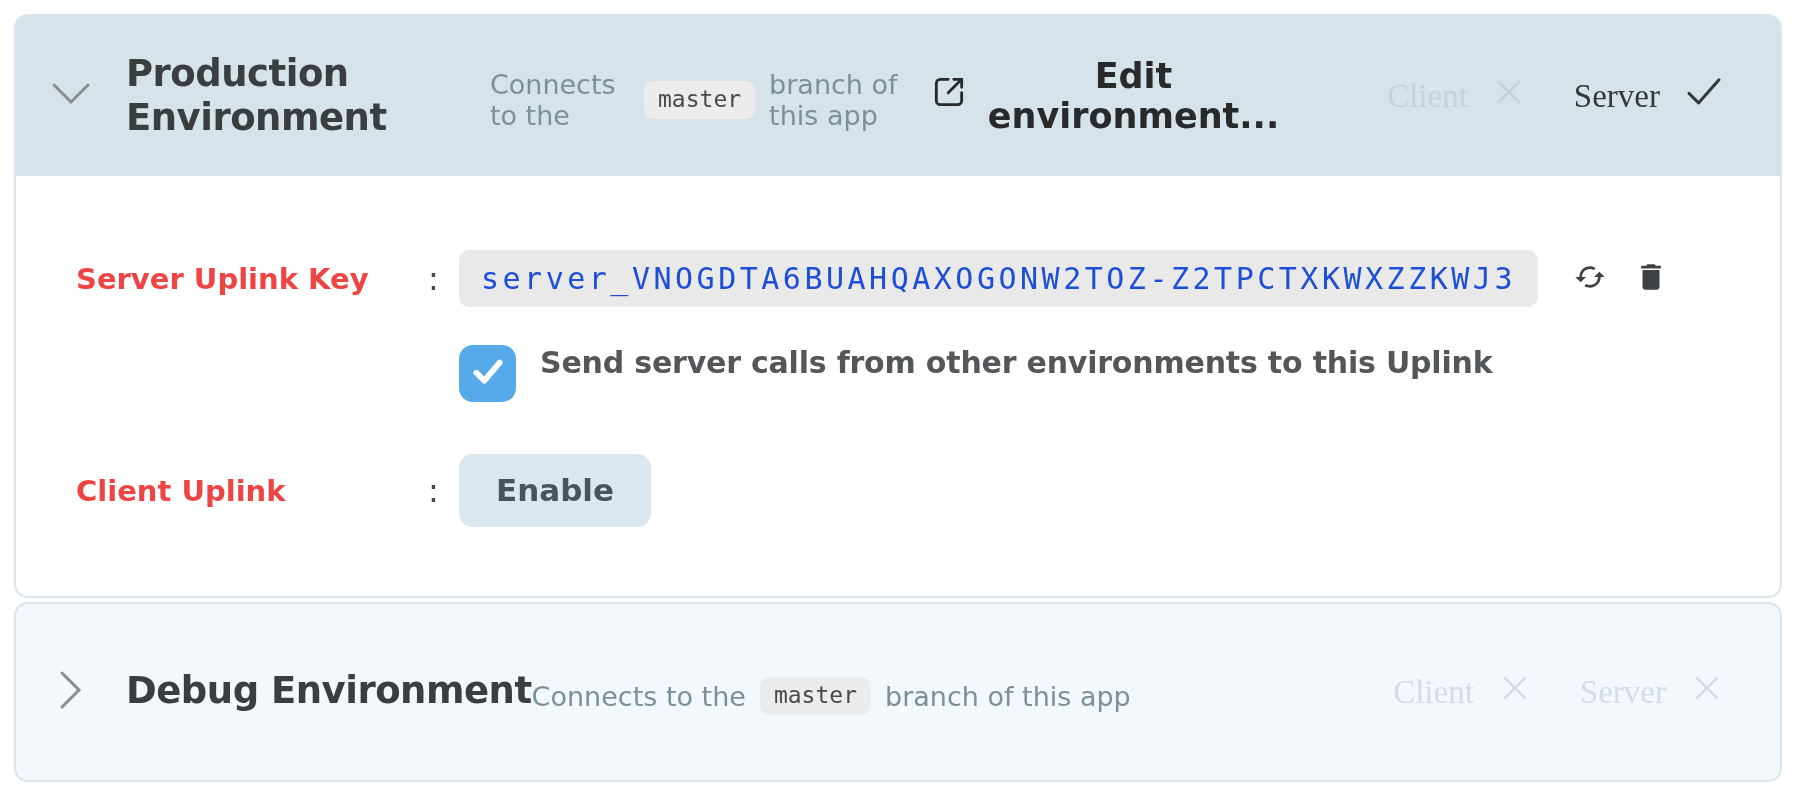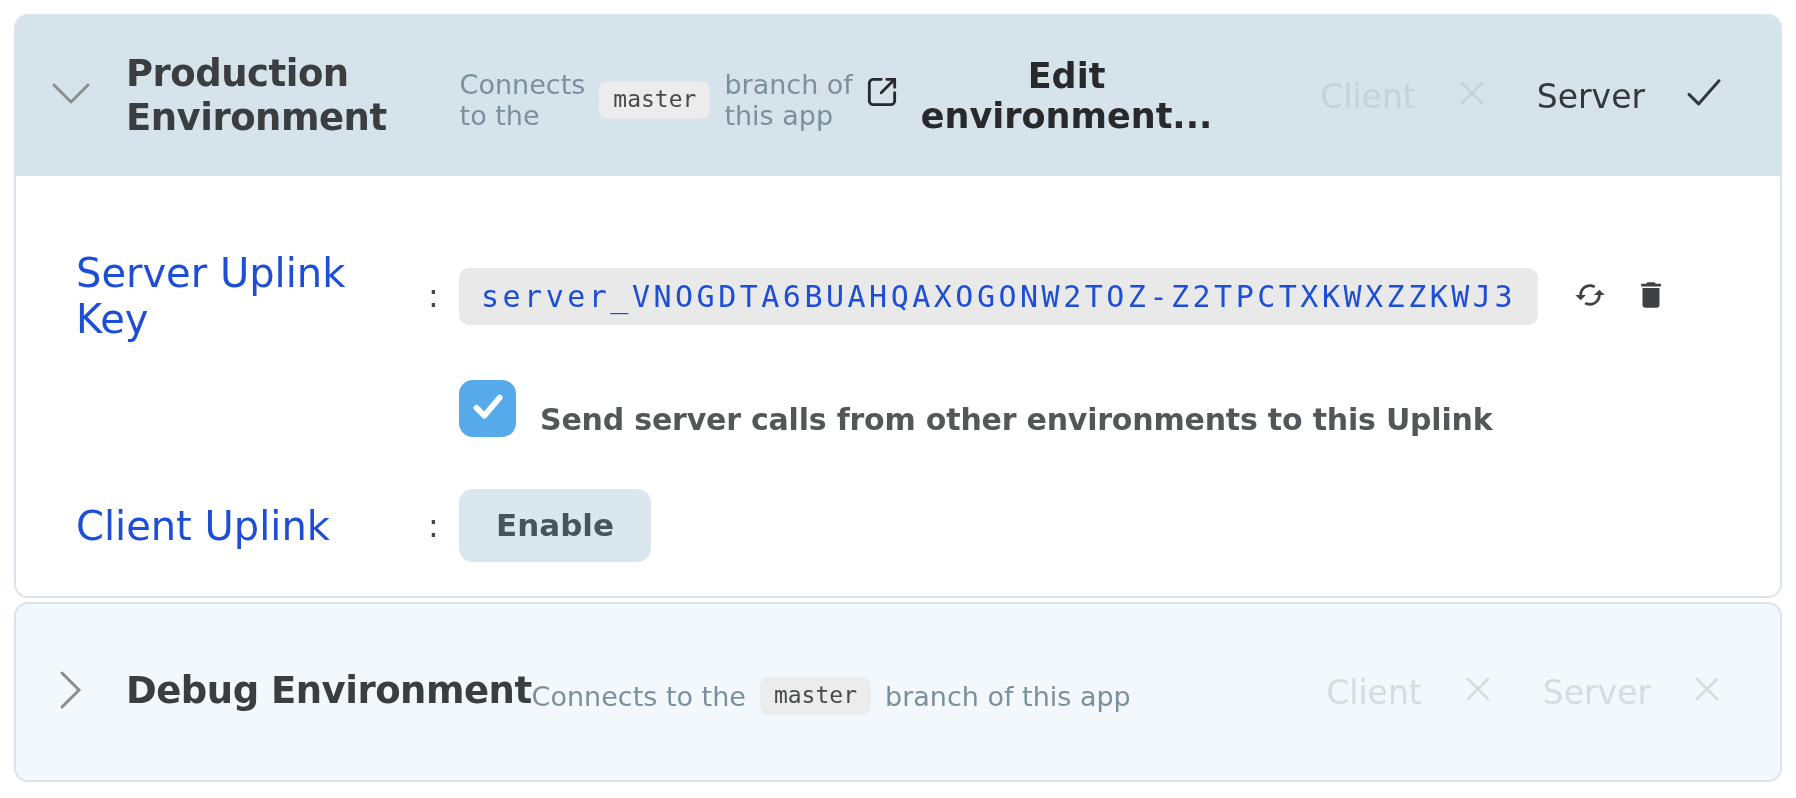--- a/index.html
+++ b/index.html
@@ -59,50 +59,50 @@
 
   .edit-env-btn {
     display:flex; align-items:center; gap: 20px;
     color:#27292b; font-size: 35px; font-weight: 700;
     cursor: pointer; background:none; border:none;
     font-family: inherit;
     margin-right: 108px;
   }
   .edit-env-btn svg { stroke:#27292b; }
 
-  .toggle { display:flex; align-items:center; gap: 41px; font-size: 33px; font-weight: 500; cursor:pointer; }
+  .toggle { display:flex; align-items:center; gap: 26px; font-size: 33px; font-weight: 500; cursor:pointer;font-family:Liberation Serif, serif; }
   .toggle.client-prod { color:#c4d3db; margin-right: 50px; }
   .toggle.client-prod svg { stroke:#c4d3db; }
   .toggle.server-prod { color:#34383b; }
   .toggle.server-prod svg { stroke:#34383b; }
   .toggle.muted-debug { color:#d3dde3; }
   .toggle.muted-debug svg { stroke:#d3dde3; }
   .toggle.client-debug { margin-right: 50px; }
 
   
   .env-body { padding: 74px 58px 56px 60px; background:#fff; }
 
   .field-row { display:flex; align-items:center; }
   .field-label {
     flex: 0 0 352px;
-    font-size: 40px; font-weight: 400; color: #1d4ed8;
+    font-size: 29px; font-weight: 700; color: #ef4444;
   }
   .field-colon { width: 15px; font-size: 32px; font-weight: 500; color:#45484a; margin-right: 16px; }
 
   .key-badge {
     font-family: "DejaVu Sans Mono", "Liberation Mono", monospace;
     font-size: 30px; letter-spacing: 3.5px; color: #1d4ed8;
     background: #e9e9e9; border-radius: 10px;
     padding: 12px 22px; line-height: 1.1;
     white-space: nowrap;
   }
   .key-icons { display:flex; align-items:center; gap: 28px; margin-left: 36px; }
   .icon-btn { background:none; border:none; cursor:pointer; display:flex; align-items:center; color:#3f4245; }
 
-  .checkbox-row { display:flex; align-items:flex-end; margin-top: 38px; margin-left: 383px; }
+  .checkbox-row { display:flex; align-items:flex-start; margin-top: 38px; margin-left: 383px; }
   .checkbox {
     width: 57px; height: 57px; border-radius: 14px;
     background: #56aae9;
     display:flex; align-items:center; justify-content:center;
     cursor:pointer; flex: 0 0 57px;
   }
   .checkbox-label {
     margin-left: 24px;
     font-size: 30px; font-weight: 700; color: #53575a;
     letter-spacing: -0.2px;

